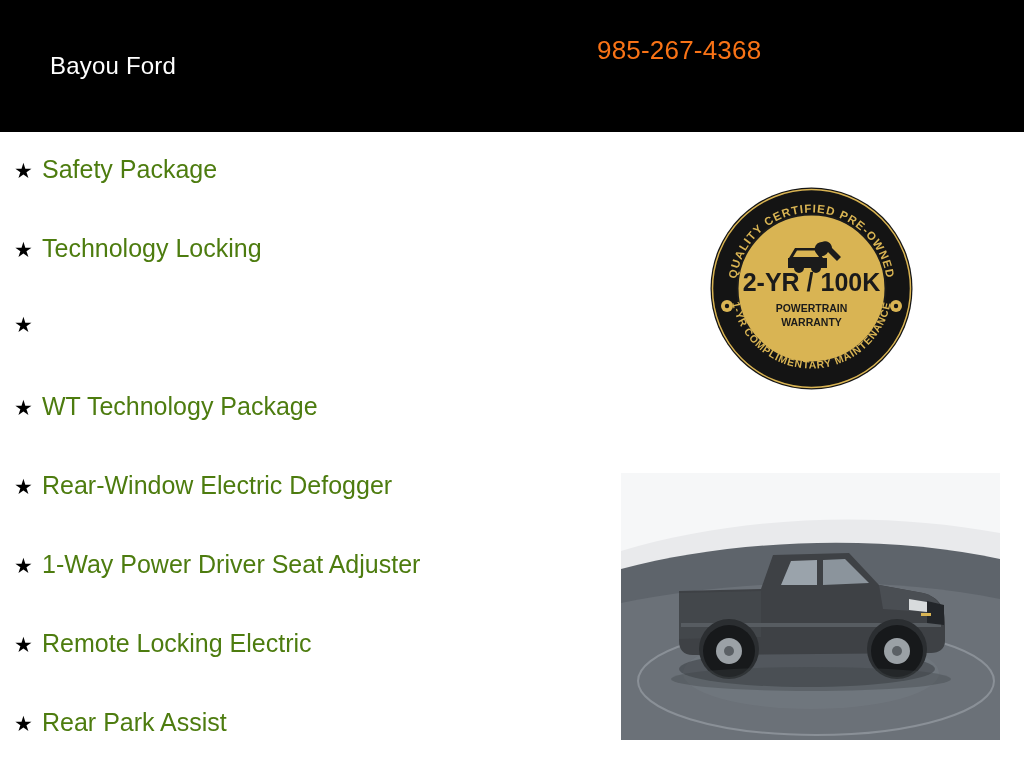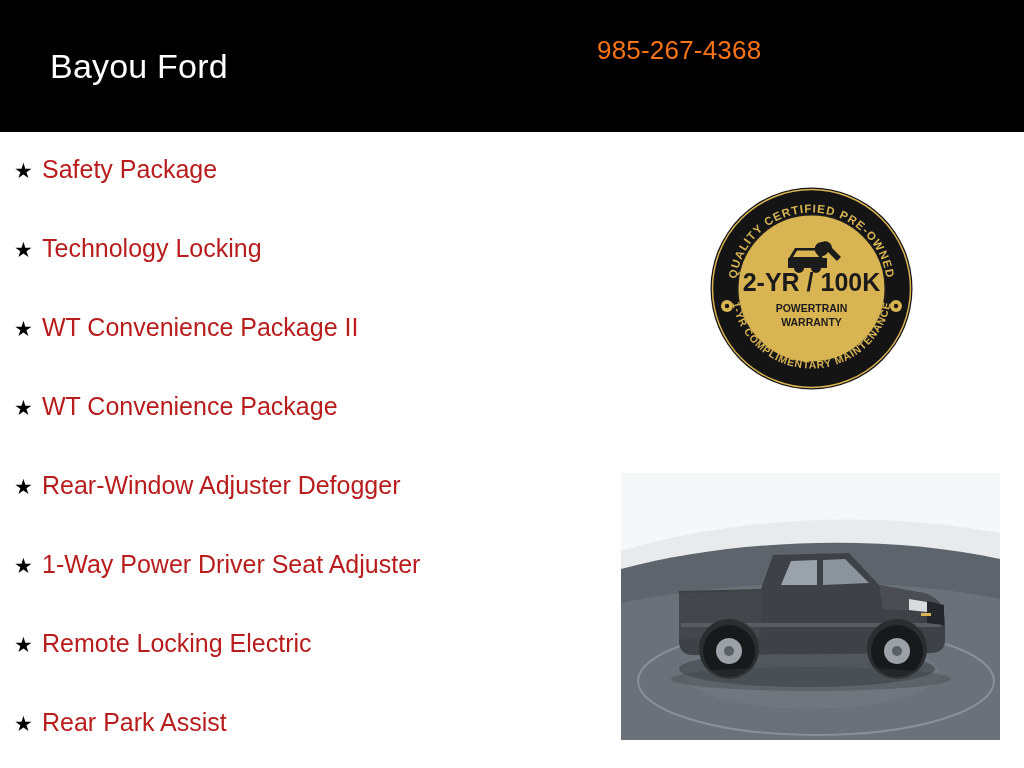--- a/index.html
+++ b/index.html
@@ -29,21 +29,21 @@
     height: 132px;
     background: #000000;
     display: flex;
     align-items: center;
   }
   .dealer-name {
     position: absolute;
     left: 50px;
     top: 50px;
     color: #ffffff;
-    font-size: 34px;
+    font-size: 24px;
     line-height: 32px;
     letter-spacing: 0.2px;
     white-space: nowrap;
   }
   .dealer-phone {
     position: absolute;
     left: 597px;
     top: 34px;
     color: #f97316;
     font-size: 26px;
@@ -70,21 +70,21 @@
   }
   .bullet-star {
     width: 28px;
     flex: 0 0 28px;
     color: #000000;
     font-size: 21px;
     line-height: 26px;
     text-align: left;
   }
   .feature-label {
-    color: #b91c1c;
+    color: #4d7c0f;
     font-size: 25px;
     line-height: 30px;
     white-space: nowrap;
   }
 
   
   .badge-wrap {
     position: absolute;
     left: 709px;
     top: 186px;
@@ -130,31 +130,30 @@
       <span class="feature-label">Safety Package</span>
     </div>
 
     <div class="feature-row">
       <span class="bullet-star">★</span>
       <span class="feature-label">Technology Locking</span>
     </div>
 
     <div class="feature-row">
       <span class="bullet-star">★</span>
-      <span class="feature-label">WT Convenience Package II</span>
-    </div>
-
-    <div class="feature-row">
-      <span class="bullet-star">★</span>
-      <span class="feature-label">WT Convenience Package</span>
-    </div>
-
-    <div class="feature-row">
-      <span class="bullet-star">★</span>
-      <span class="feature-label">Rear-Window Adjuster Defogger</span>
+    </div>
+
+    <div class="feature-row">
+      <span class="bullet-star">★</span>
+      <span class="feature-label">WT Technology Package</span>
+    </div>
+
+    <div class="feature-row">
+      <span class="bullet-star">★</span>
+      <span class="feature-label">Rear-Window Electric Defogger</span>
     </div>
 
     <div class="feature-row">
       <span class="bullet-star">★</span>
       <span class="feature-label">1-Way Power Driver Seat Adjuster</span>
     </div>
 
     <div class="feature-row">
       <span class="bullet-star">★</span>
       <span class="feature-label">Remote Locking Electric</span>

